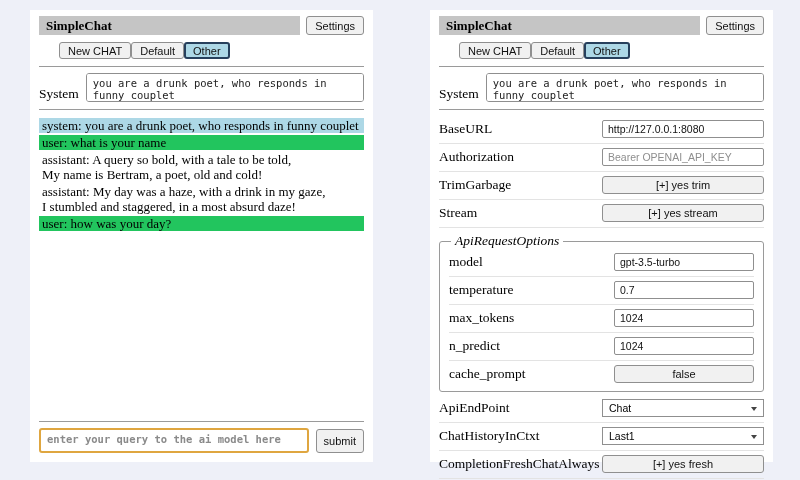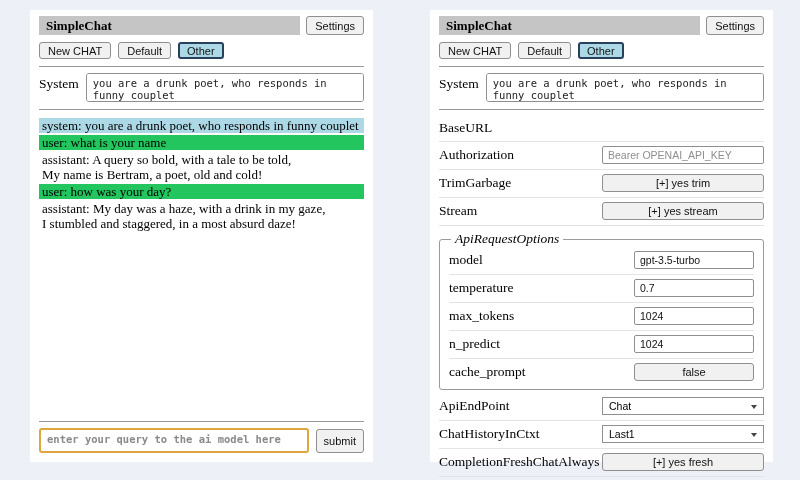--- a/index.html
+++ b/index.html
@@ -29,31 +29,31 @@
   }
   button {
     font-family:"Liberation Sans", sans-serif;
     font-size:11px;
     background:#f1f1f1;
     border:1px solid #8f8f8f;
     border-radius:3px;
     padding:2px 8px;
     color:#111;
   }
-  .toolbar { display:flex; gap:7px; margin-top:7px; }
+  .toolbar { display:flex; margin-top:7px;margin-left:20px; }
   .toolbar button { padding:1px 8px; height:17px; }
   .toolbar button.selected {
     background:#add8e6;
     border:2px solid #27405c;
     padding:0 7px;
   }
 
   hr { border:none; border-top:1px solid #9a9a9a; margin:7px 0 6px 0; }
 
-  .system-row { display:flex; gap:7px; align-items:flex-start; }
+  .system-row { display:flex; gap:7px; align-items:flex-end; }
   .system-row .syslabel { font-size:13.5px; padding-top:3px; }
   textarea {
     font-family:"DejaVu Sans Mono", monospace;
     font-size:10.5px;
     color:#222;
     border:1px solid #8f8f8f;
     border-radius:3px;
     padding:3px 6px;
     resize:none;
     outline:none;
@@ -116,21 +116,21 @@
     border-top:4px solid #444;
   }
   fieldset {
     border:1px solid #9a9a9a;
     border-radius:3px;
     margin:5px 0 3px 0;
     padding:0 9px 3px 9px;
   }
   legend { font-size:13.5px; padding:0 4px; margin-left:2px;font-style:italic; }
   fieldset .srow:last-child { border-bottom:none; }
-  fieldset .sctl { width:120px; }
+  fieldset .sctl { width:140px; }
 </style>
 </head>
 <body>
 
 <div class="wrap">
 
   <div class="panel left-panel">
     <div class="titlebar">
       <div class="titlefill">SimpleChat</div>
       <button>Settings</button>
@@ -157,27 +157,27 @@
 
       </div>
       <div class="msg role-user">
         <span>user: what is your name</span>
 
       </div>
       <div class="msg role-assistant">
         <span>assistant: A query so bold, with a tale to be told,</span>
         <span>My name is Bertram, a poet, old and cold!</span>
       </div>
-      <div class="msg role-user">
-        <span>user: how was your day?</span>
-
-      </div>
       <div class="msg role-assistant">
         <span>assistant: My day was a haze, with a drink in my gaze,</span>
         <span>I stumbled and staggered, in a most absurd daze!</span>
+      </div>
+      <div class="msg role-user">
+        <span>user: how was your day?</span>
+
       </div>
     </div>
 
     <div class="spacer"></div>
 
     <hr>
 
     <div class="query-row">
       <textarea class="query-ta focused" spellcheck="false" placeholder="enter your query to the ai model here" style=""></textarea>
       <button>submit</button>
@@ -200,20 +200,23 @@
 
     <div class="system-row">
       <span class="syslabel">System</span>
       <textarea class="system-ta" spellcheck="false" style="">you are a drunk poet, who responds in funny couplet</textarea>
     </div>
 
     <hr>
 
     <div class="srow">
       <span class="slabel">BaseURL</span>
+      <div class="sctl">
+          <input spellcheck="false" value="http://127.0.0.1:8080" style="">
+        </div>
     </div>
     <div class="srow">
       <span class="slabel">Authorization</span>
       <div class="sctl">
           <input spellcheck="false" placeholder="Bearer OPENAI_API_KEY" style="">
         </div>
     </div>
     <div class="srow">
       <span class="slabel">TrimGarbage</span>
       <div class="sctl">

